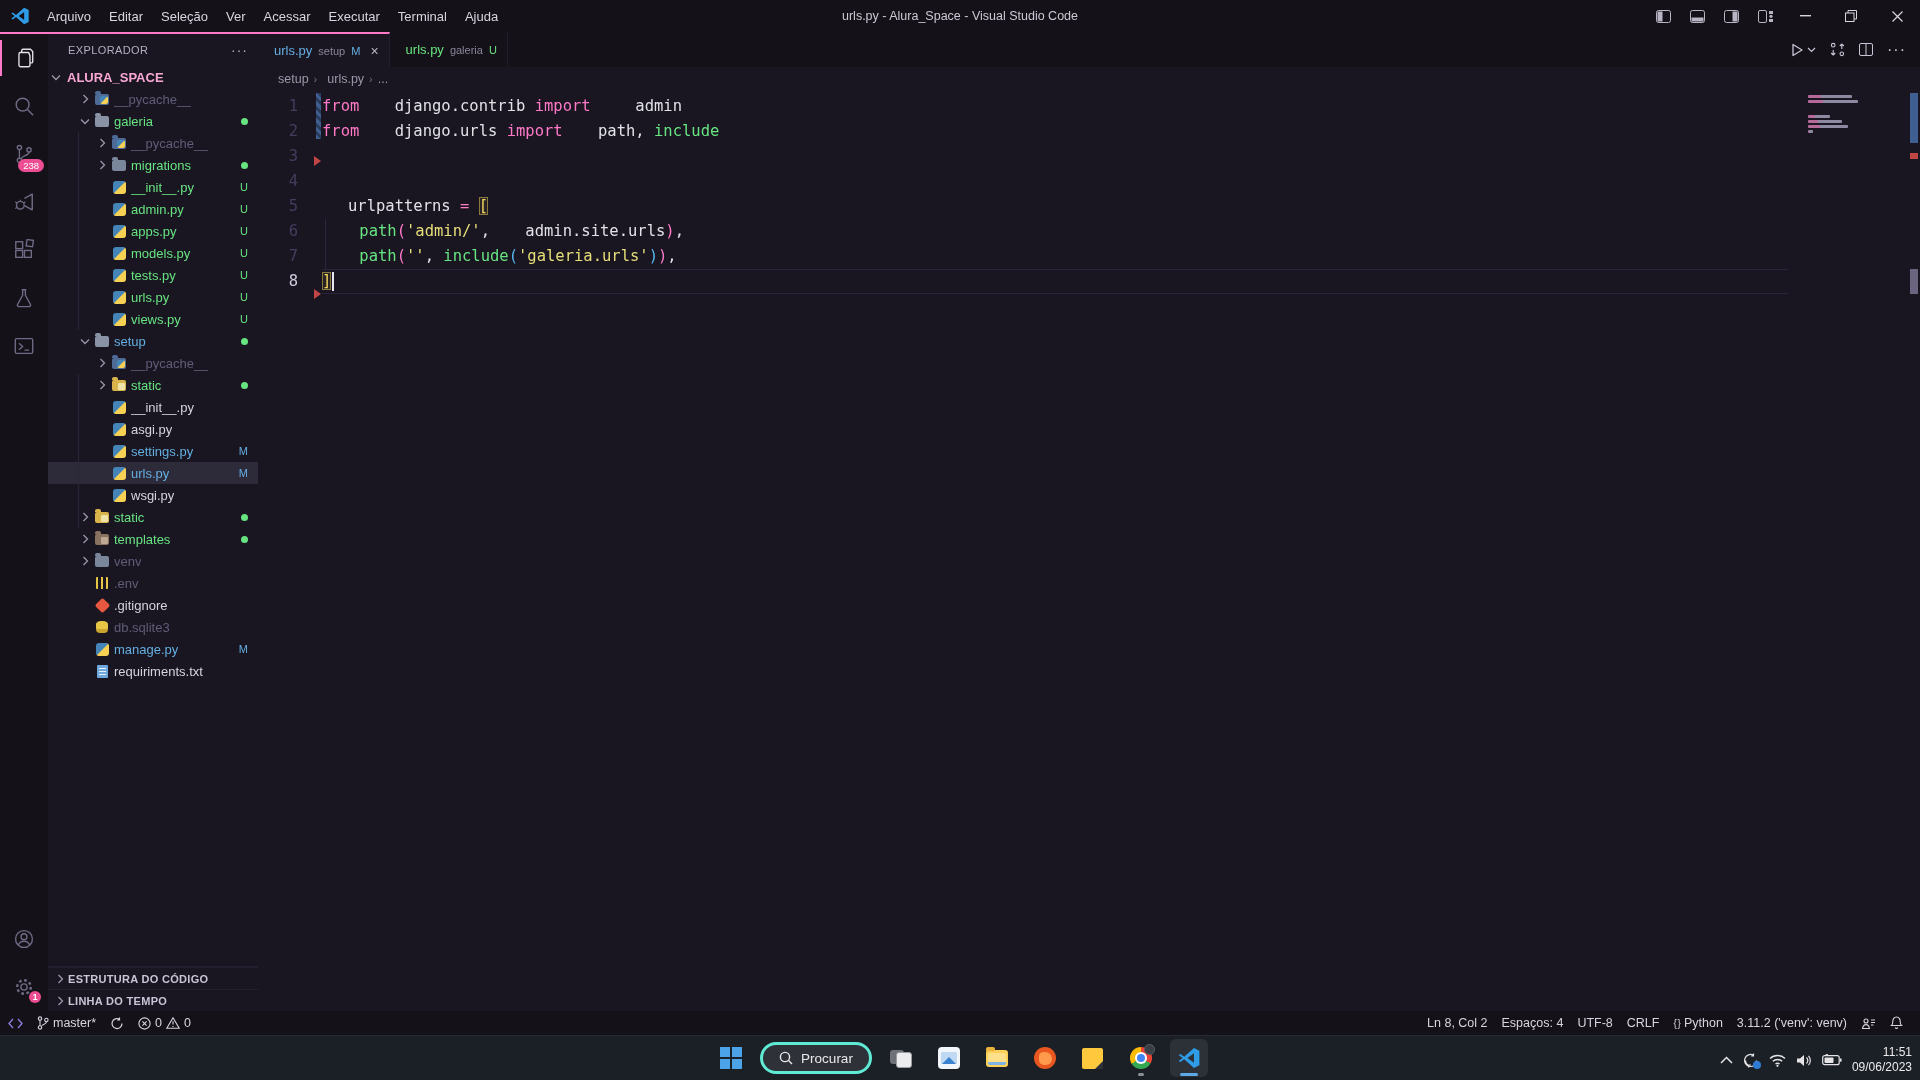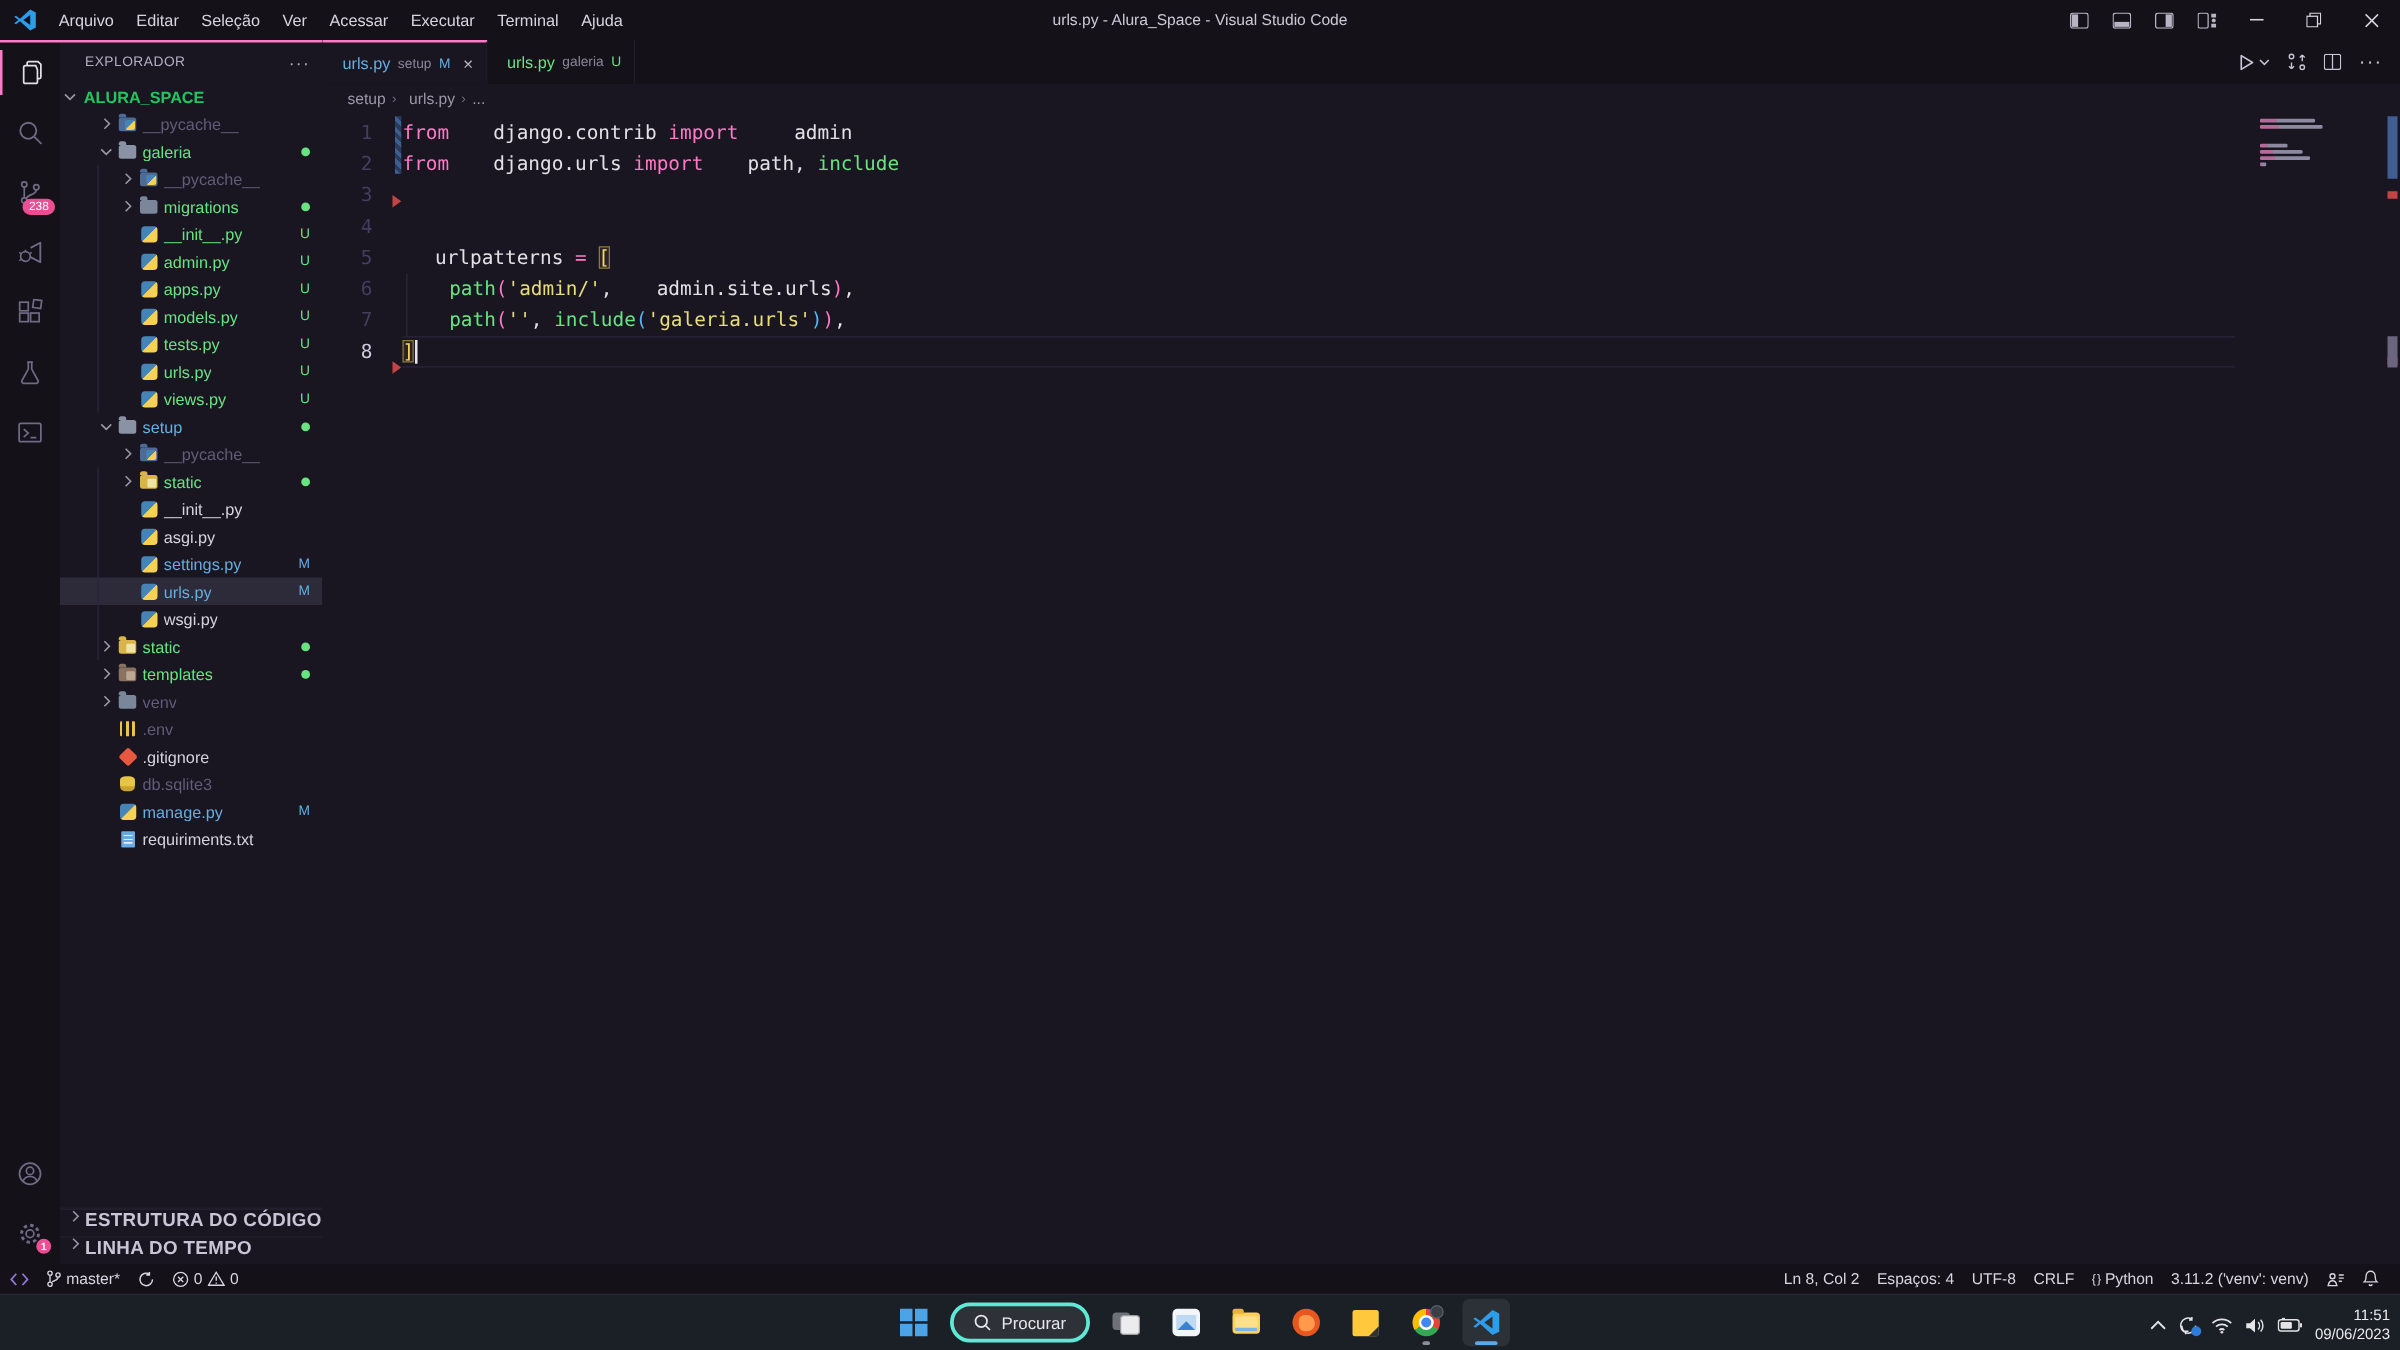--- a/index.html
+++ b/index.html
@@ -40,27 +40,27 @@
   .sb-header { height:32px; display:flex; align-items:center; padding:0 10px 0 20px;
     font-size:11px; letter-spacing:.4px; color:#B3AFC2; }
   .sb-header .more { margin-left:auto; color:#B3AFC2; letter-spacing:1px; font-size:14px; }
   .tree { flex:1; overflow:hidden; position:relative; }
   .tree-row { height:22px; display:flex; align-items:center; position:relative; cursor:default; white-space:nowrap; }
   .tree-row.selected { background:#2D2A3A; }
   .tree-row .chev { width:16px; display:flex; justify-content:center; color:#9B97A8; flex:none; }
   .tree-row .f-ic { width:18px; flex:none; display:flex; justify-content:center; }
   .tree-row .lbl { margin-left:3px; overflow:hidden; }
   .c-green { color:#67E480; } .c-blue { color:#64AEE0; } .c-muted { color:#615C78; } .c-white { color:#D6D3E0; }
-  .root-row { font-weight:bold; color:#22c55e; }
+  .root-row { font-weight:bold; color:#f9a8d4; }
   .badge { position:absolute; right:10px; font-size:11px; }
   .badge.U { color:#67E480; } .badge.M { color:#64AEE0; }
   .badge.dot { width:7px; height:7px; border-radius:50%; background:#67E480; }
   .guide { position:absolute; width:1px; background:#2A2538; left:30px; }
   .sb-sections { border-top:1px solid #22202e; }
-  .sb-section { height:22px; display:flex; align-items:flex-start; font-weight:bold; font-size:15px;
+  .sb-section { height:22px; display:flex; align-items:center; font-weight:bold; font-size:11px;
     color:#C9C5D6; letter-spacing:.3px; border-top:1px solid #22202e; padding-left:4px; }
   .sb-section .chev { width:16px; display:flex; justify-content:center; color:#9B97A8; }
 
   
   .ic-py { width:13px; height:13px; border-radius:3px;
     background:linear-gradient(135deg,#4584b6 49%,#f7d154 51%); }
   .folder { width:14px; height:11px; border-radius:2px; position:relative; background:#7A8699; }
   .folder::before { content:""; position:absolute; top:-3px; left:0; width:6px; height:3px;
     border-radius:2px 2px 0 0; background:inherit; }
   .folder.open { background:#8A93A5; }

